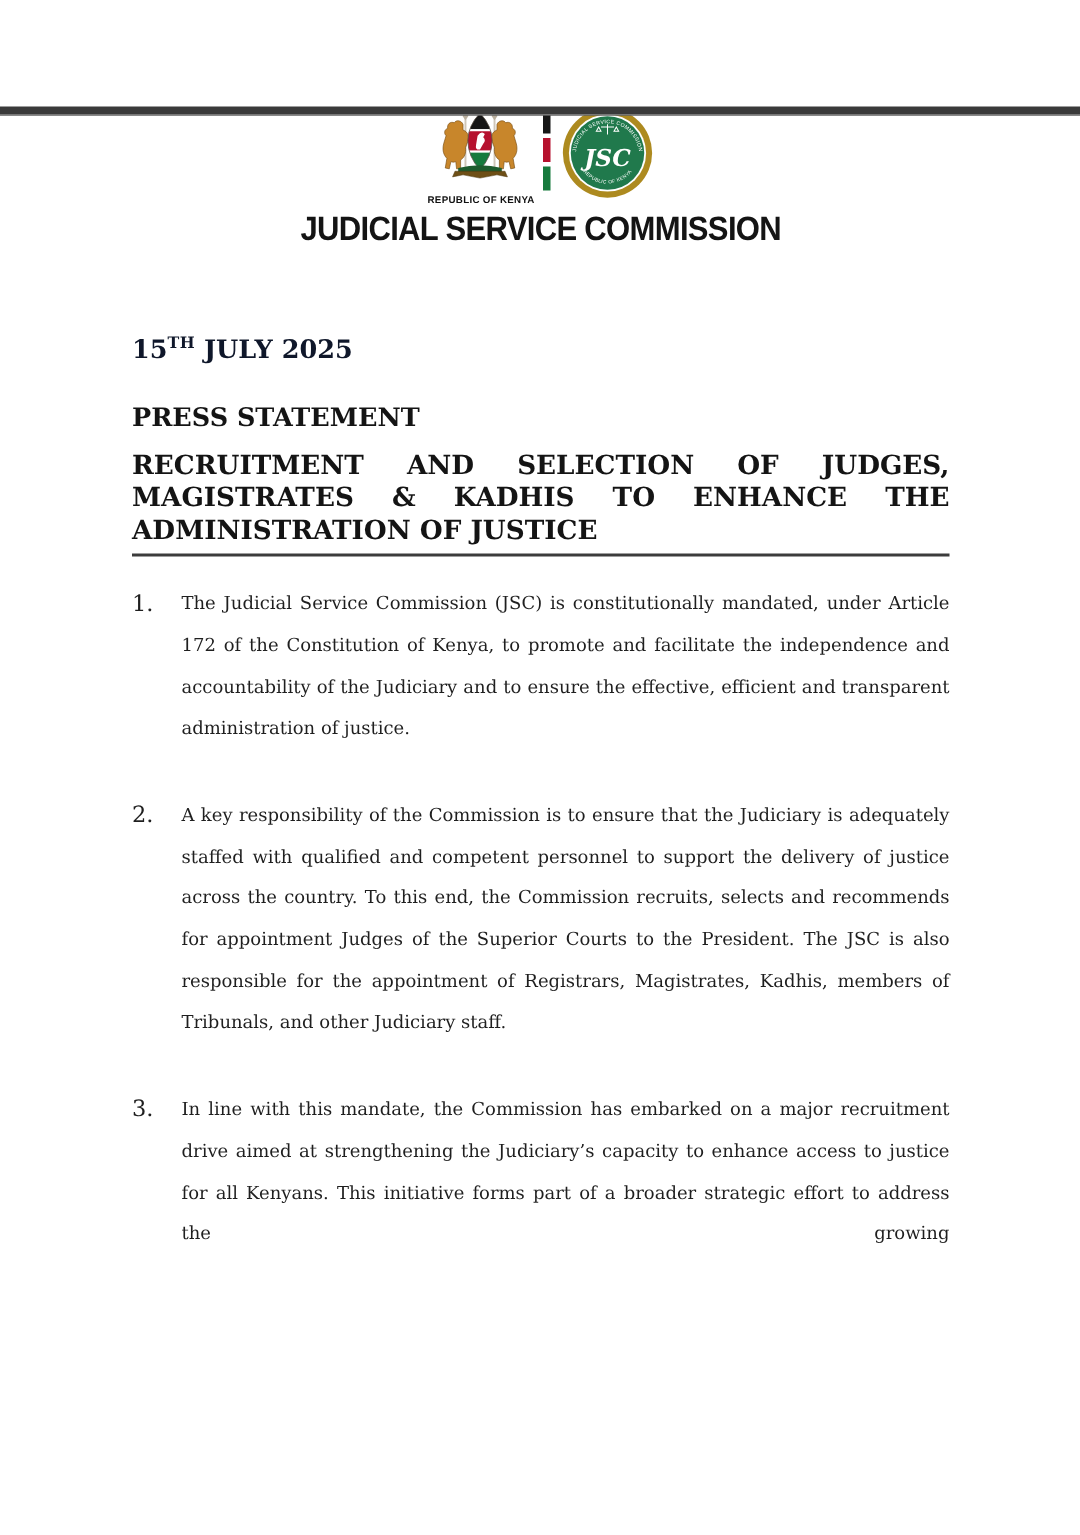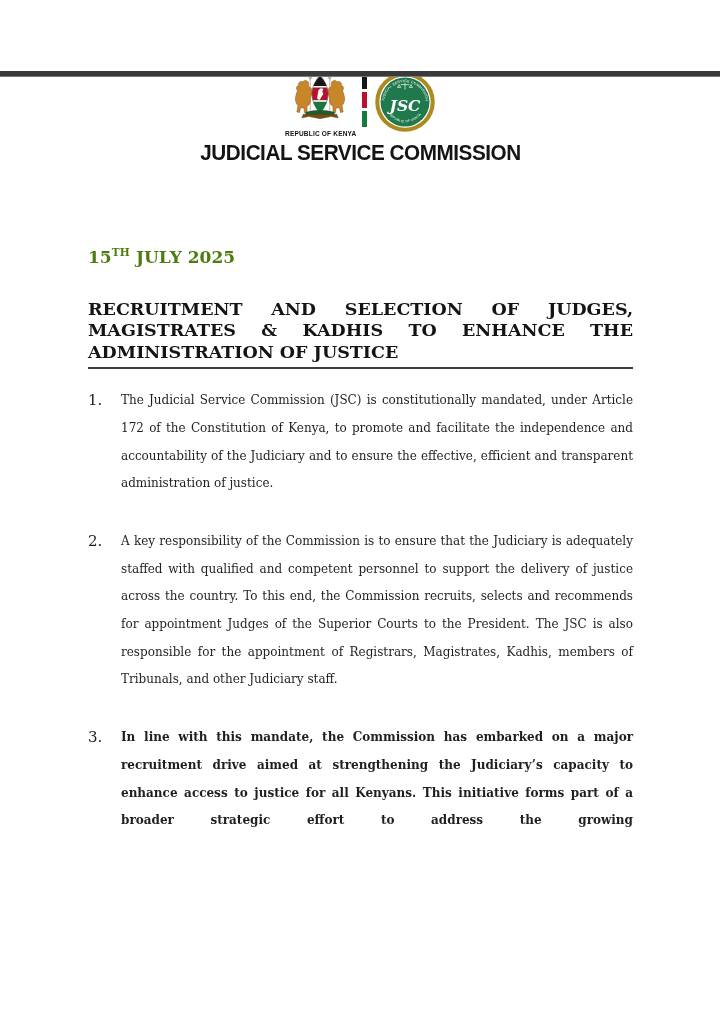--- a/index.html
+++ b/index.html
@@ -34,48 +34,48 @@
     text-align: center;
     font-family: "Liberation Sans", sans-serif;
     font-weight: bold; font-size: 22.5px; color: #141414;
     letter-spacing: -0.5px;
     transform: scaleX(0.92);
     margin-top: 5px;
   }
 
   
   .doc-date {
-    margin-top: 80px;
-    font-weight: bold; font-size: 17px; color: #4d7c0f;
+    margin-top: 57px;
+    font-weight: bold; font-size: 17px; color: #0f172a;
   }
   .doc-date sup { font-size: 0.62em; vertical-align: super; letter-spacing: 0.3px; }
   .kicker {
     margin-top: 25px;
     font-weight: bold; font-size: 17px; color: #141414;
   }
   .heading {
-    margin-top: 32px;
+    margin-top: 12px;
     font-weight: bold; font-size: 17.5px; line-height: 21.5px; color: #141414;
     text-align: justify;
     padding-bottom: 4px;
     border-bottom: 2px solid #3c3c3c;
   }
   .paragraphs { margin-top: 18px; }
   .para { display: flex; }
   .para + .para { margin-top: 30px; }
   .para-number {
     flex: 0 0 33px;
     font-size: 15px; line-height: 27.7px; color: #1f1f1f;
   }
   .para-text {
     flex: 1;
     font-size: 12px; line-height: 27.7px; color: #1f1f1f;
     text-align: justify;
   }
-  .para:last-child .para-text { text-align-last: justify; font-weight: bold; }
+  .para:last-child .para-text { text-align-last: justify; }
 </style>
 </head>
 <body>
 
 <div class="page">
   <div class="top-bar"></div>
 
   <div class="content">
 
     <div class="logo-row">
@@ -144,20 +144,21 @@
         <text x="50" y="64" text-anchor="middle" font-family="DejaVu Serif, serif" font-style="italic" font-weight="bold" font-size="25" fill="#ffffff">JSC</text>
       </svg>
     </div>
 
     <div class="org-title">JUDICIAL SERVICE COMMISSION</div>
 
     <div class="doc-date">
       <span>15</span><sup>TH</sup><span> JULY 2025</span>
     </div>
 
+    <div class="kicker">PRESS STATEMENT</div>
 
     <div class="heading">RECRUITMENT AND SELECTION OF JUDGES, MAGISTRATES &amp; KADHIS TO ENHANCE THE ADMINISTRATION OF JUSTICE</div>
 
     <div class="paragraphs">
       <div class="para">
         <div class="para-number">1.</div>
         <div class="para-text">The Judicial Service Commission (JSC) is constitutionally mandated, under Article 172 of the Constitution of Kenya, to promote and facilitate the independence and accountability of the Judiciary and to ensure the effective, efficient and transparent administration of justice.</div>
       </div>
 
       <div class="para">

